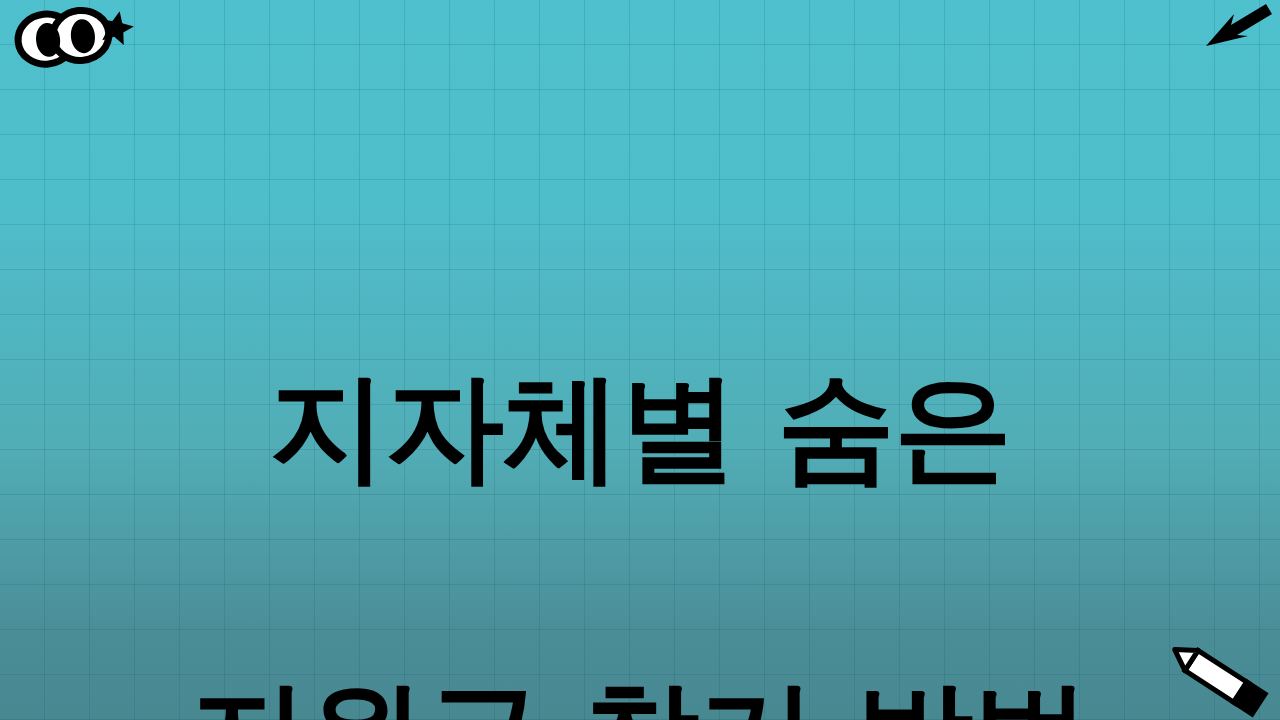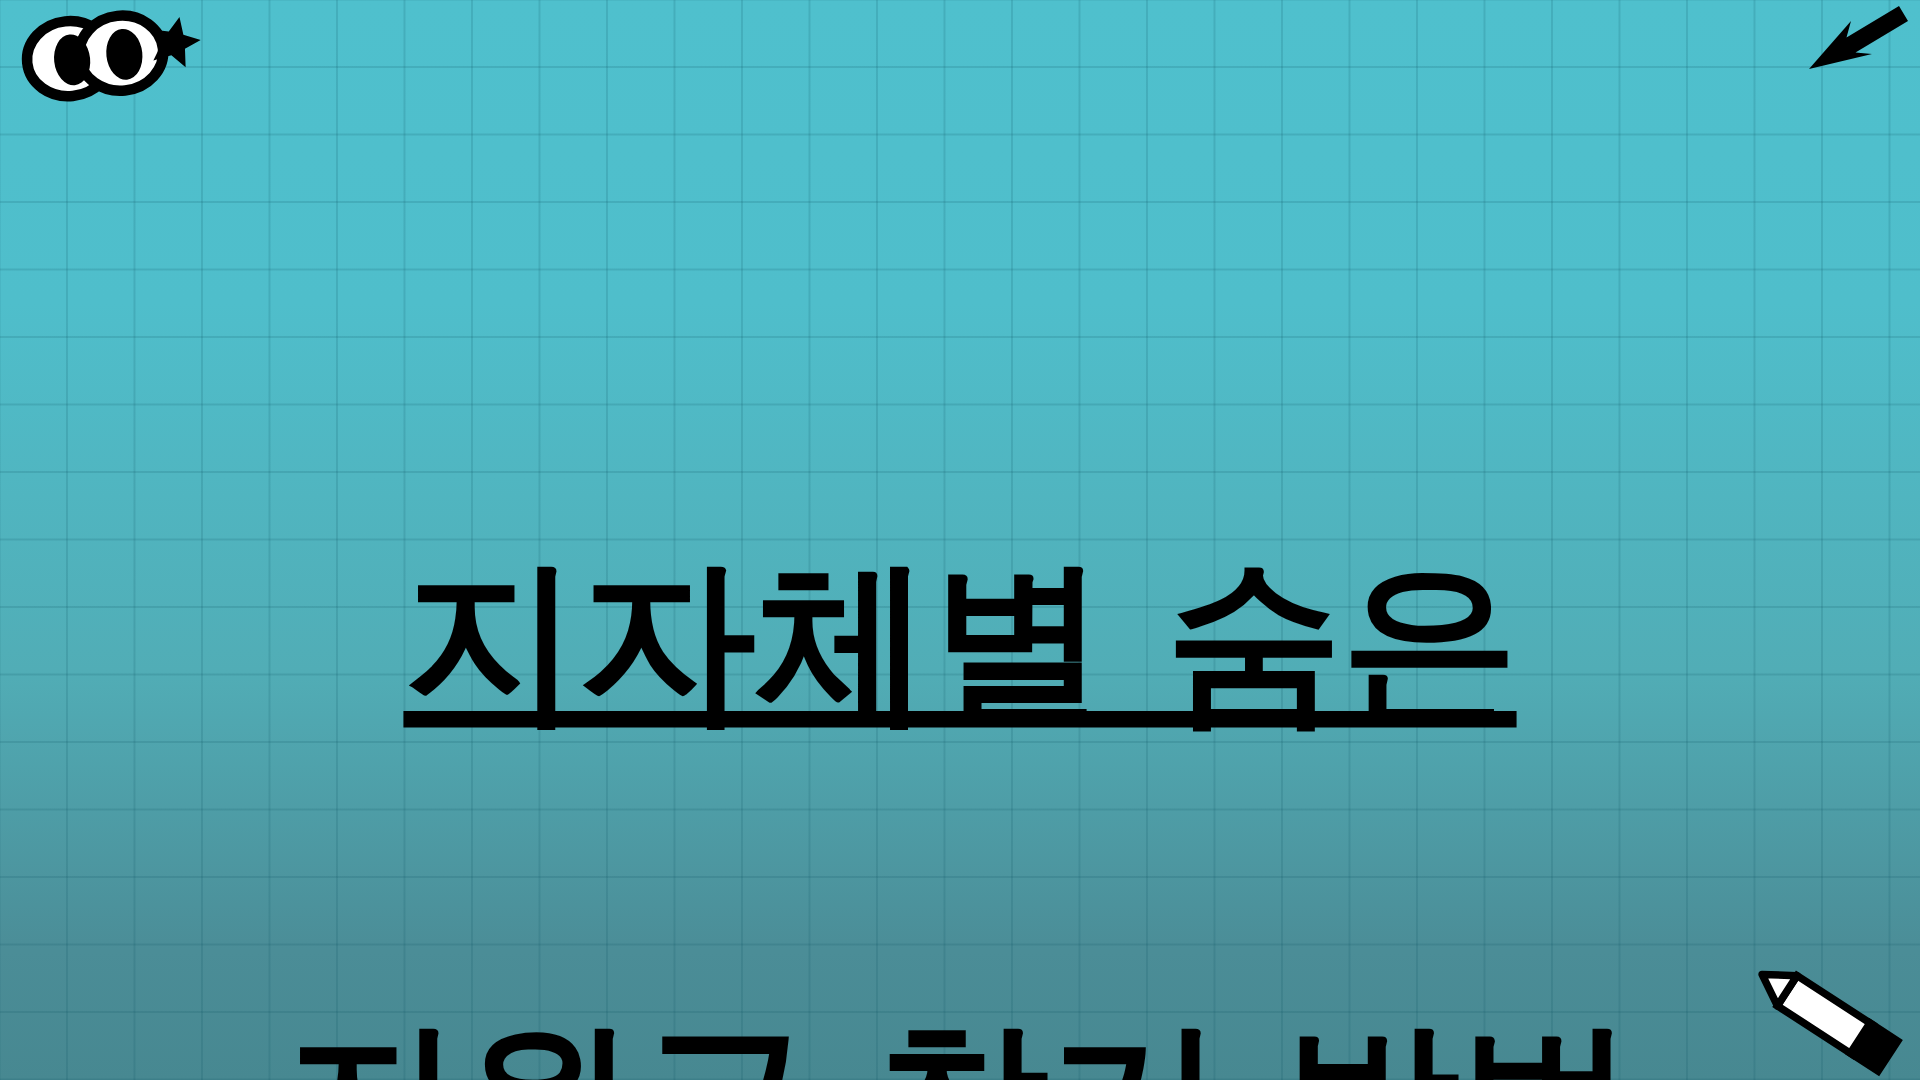--- a/index.html
+++ b/index.html
@@ -37,21 +37,20 @@
     color: #000000;
     font-size: 118px;
     line-height: 154px;
     font-weight: 700;
     letter-spacing: -1px;
     white-space: pre-line;
     font-family: "DejaVu Sans", "Liberation Sans", sans-serif;
   }
   #headline .ln {
     display: block;
-    text-decoration: underline;
   }
   
   .deco {
     position: absolute;
   }
   #eyes-deco {
     left: 6px;
     top: 2px;
     width: 135px;
     height: 70px;

